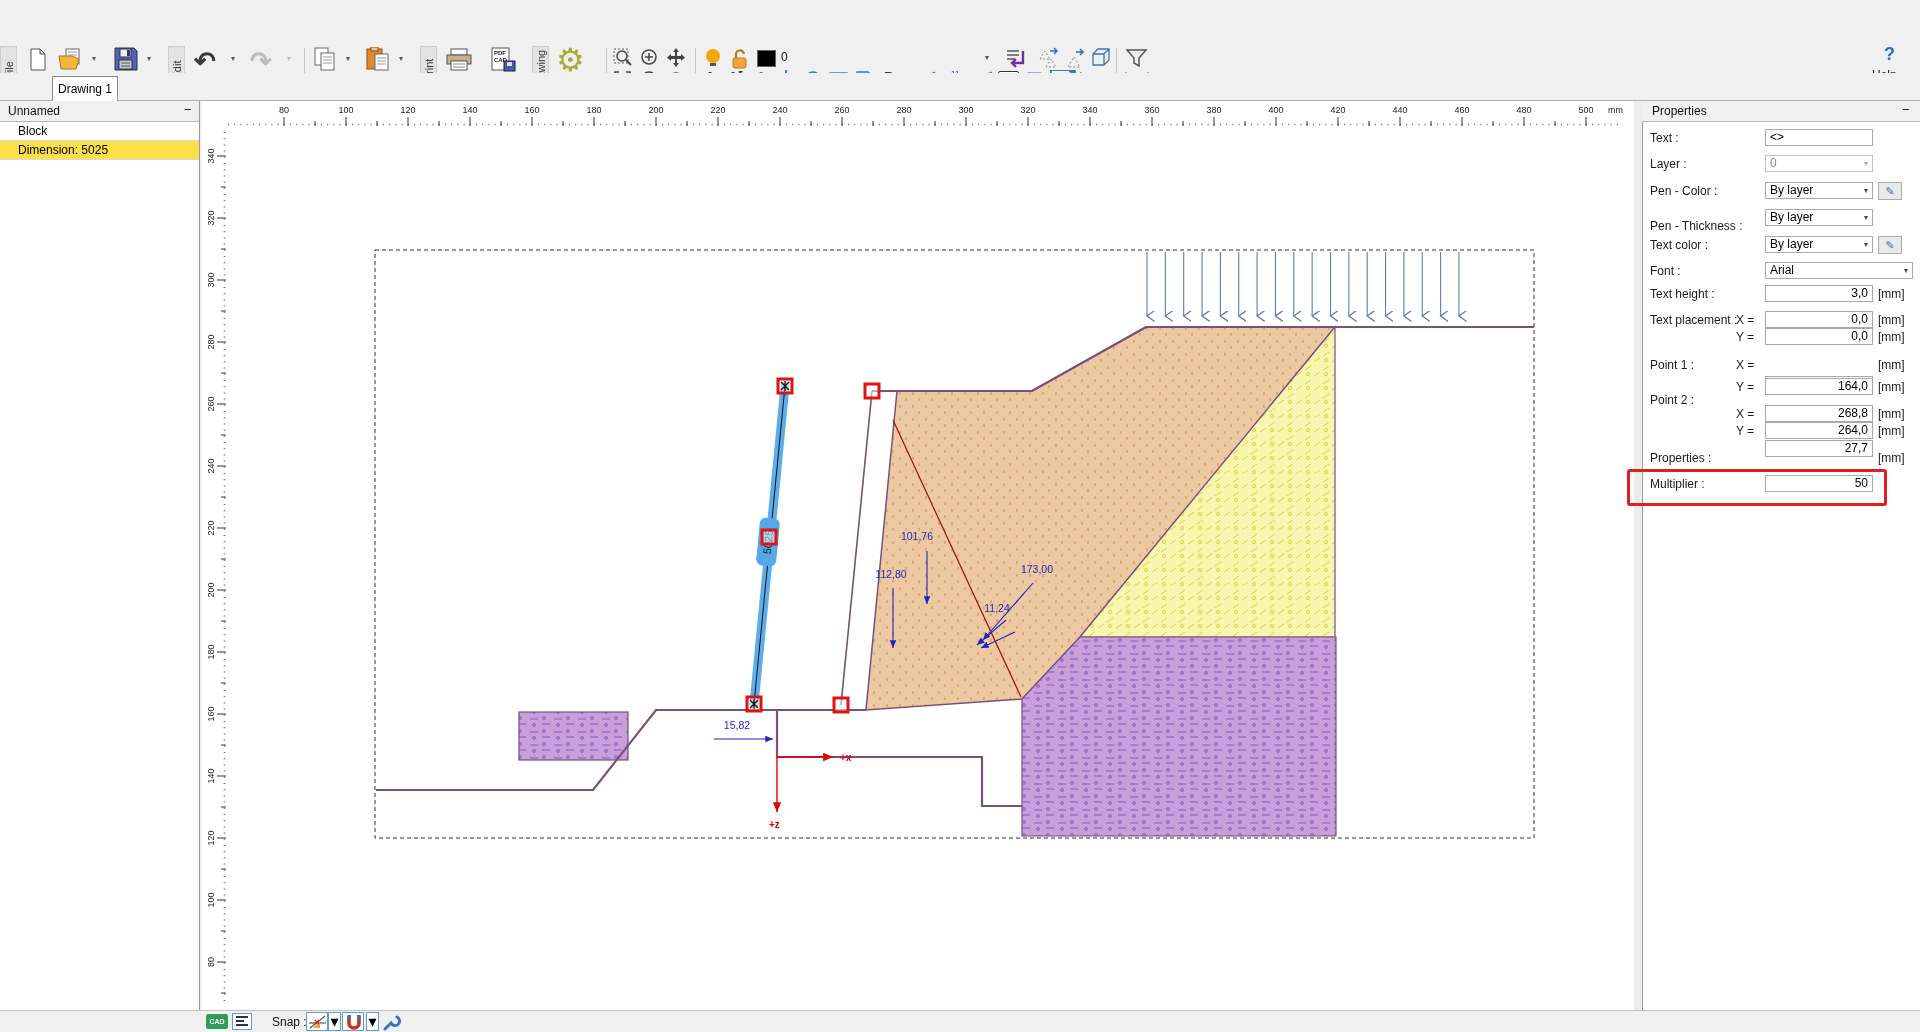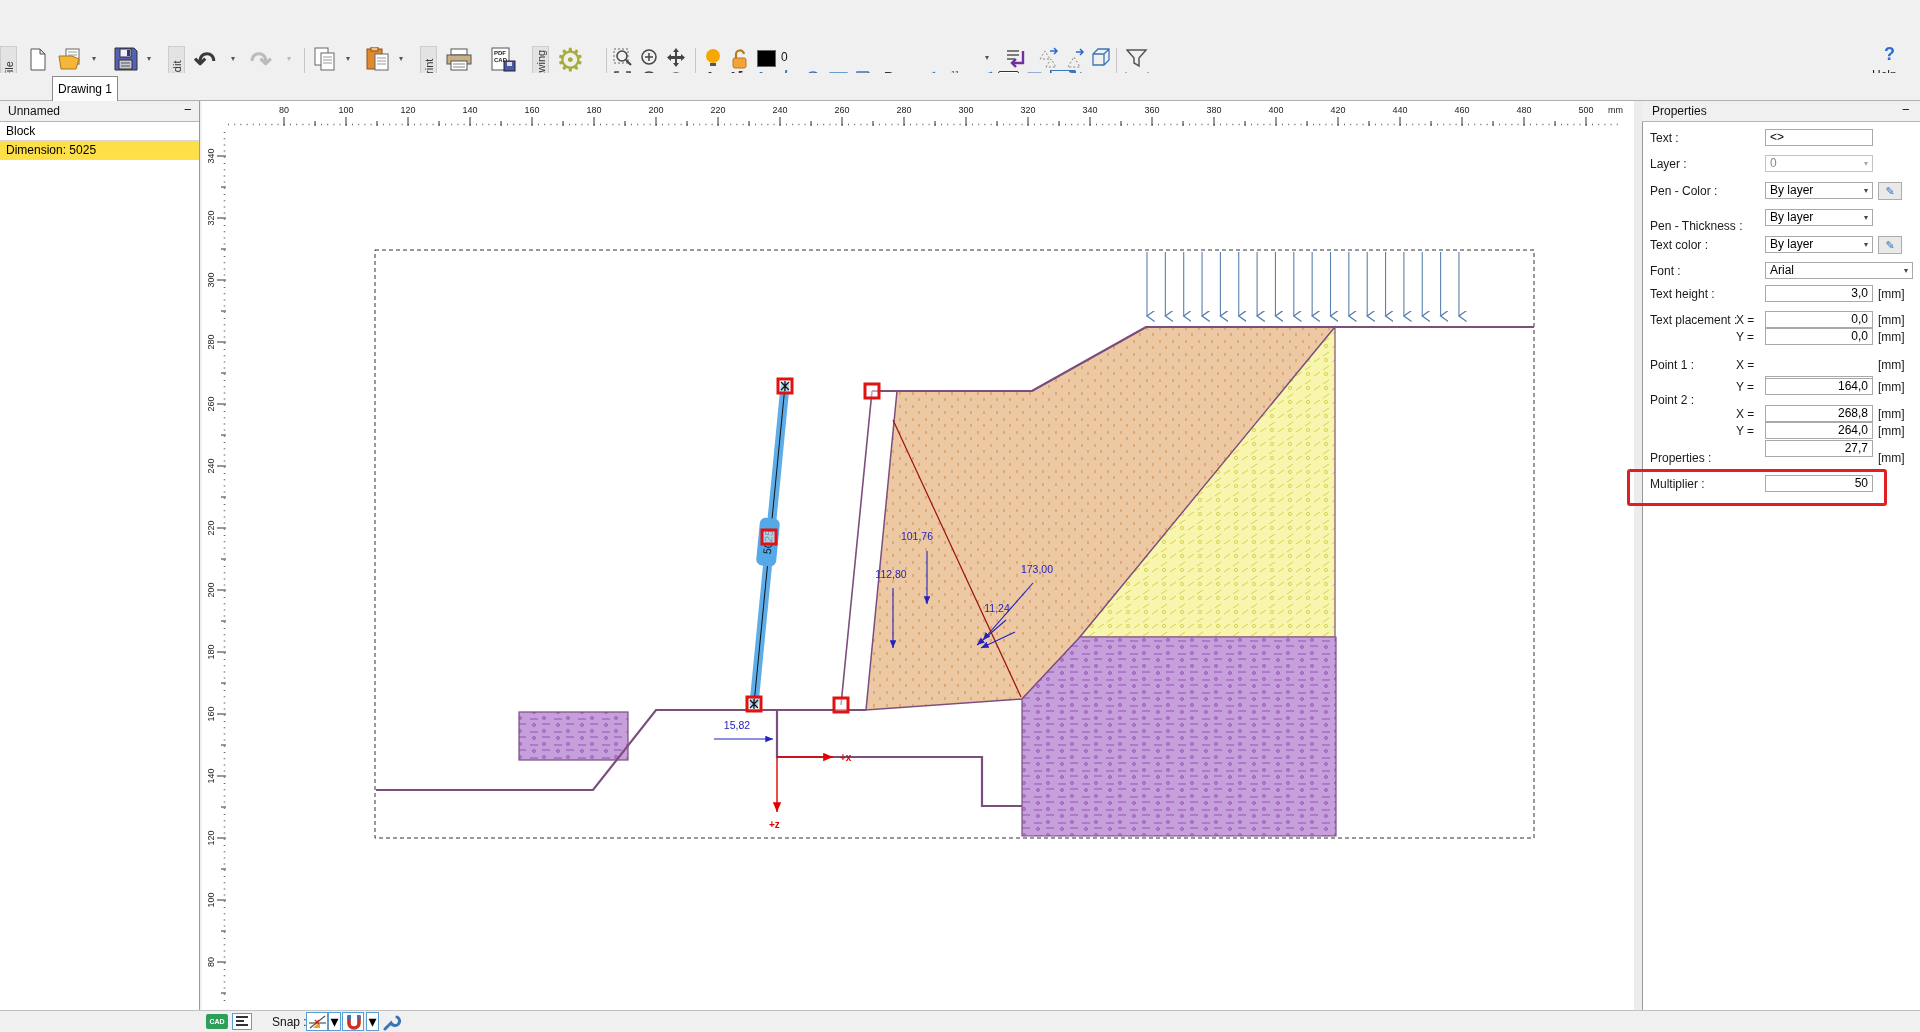--- a/index.html
+++ b/index.html
@@ -20,21 +20,21 @@
   .sep{width:1px;height:44px;top:26px;background:#c6c6c6;}
   .toolglyph{font-size:14px;color:#3a76b5;font-weight:bold;}
   .toolglyph.dark{color:#333;}
   
   #tabbar{left:0;top:73px;width:1920px;height:28px;background:#f0f0f0;border-bottom:1px solid #b0b0b0;box-sizing:border-box;}
   #tab-drawing{left:52px;top:76px;width:66px;height:25px;background:#fff;border:1px solid #8a8a8a;border-bottom:none;
     text-align:center;line-height:24px;font-size:12px;box-sizing:border-box;}
   
   #objects-panel{left:0;top:101px;width:200px;height:909px;background:#fff;border-right:1px solid #9a9a9a;box-sizing:border-box;}
   .panelheader{background:#f0f0f0;border-bottom:1px solid #b5b5b5;font-size:12px;color:#111;box-sizing:border-box;}
-  .objrow{left:0;width:199px;height:19px;font-size:12px;line-height:19px;padding-left:6px;box-sizing:border-box;border-bottom:1px solid #d9d9d9;}
+  .objrow{left:0;width:199px;height:19px;font-size:12px;line-height:19px;padding-left:18px;box-sizing:border-box;border-bottom:1px solid #d9d9d9;}
   
   #props-panel{left:1642px;top:101px;width:278px;height:909px;background:#fff;border-left:1px solid #9a9a9a;box-sizing:border-box;}
   .plabel{font-size:12px;color:#1a1a1a;white-space:nowrap;}
   .pxy{font-size:12px;color:#1a1a1a;width:26px;text-align:left;}
   .pbox{width:108px;height:17px;border:1px solid #a9a9a9;background:#fff;font-size:12px;line-height:15px;
     padding:0 4px;box-sizing:border-box;white-space:nowrap;overflow:hidden;}
   .pbox.num{text-align:right;}
   .pcombo .cc{float:right;font-size:8px;color:#444;line-height:15px;}
   .pcombo.disabled{color:#888;border-color:#c3c3c3;}
   .pcombo.disabled .cc{color:#aaa;}

